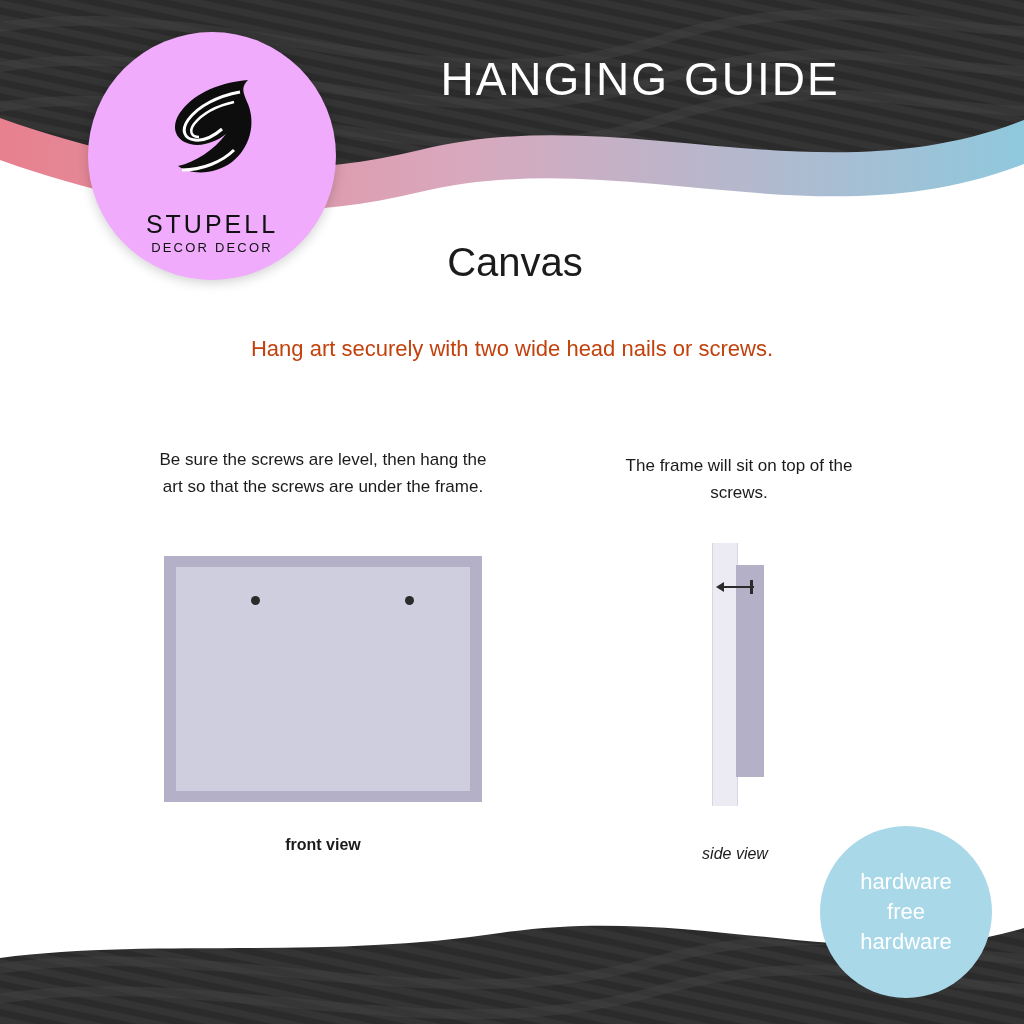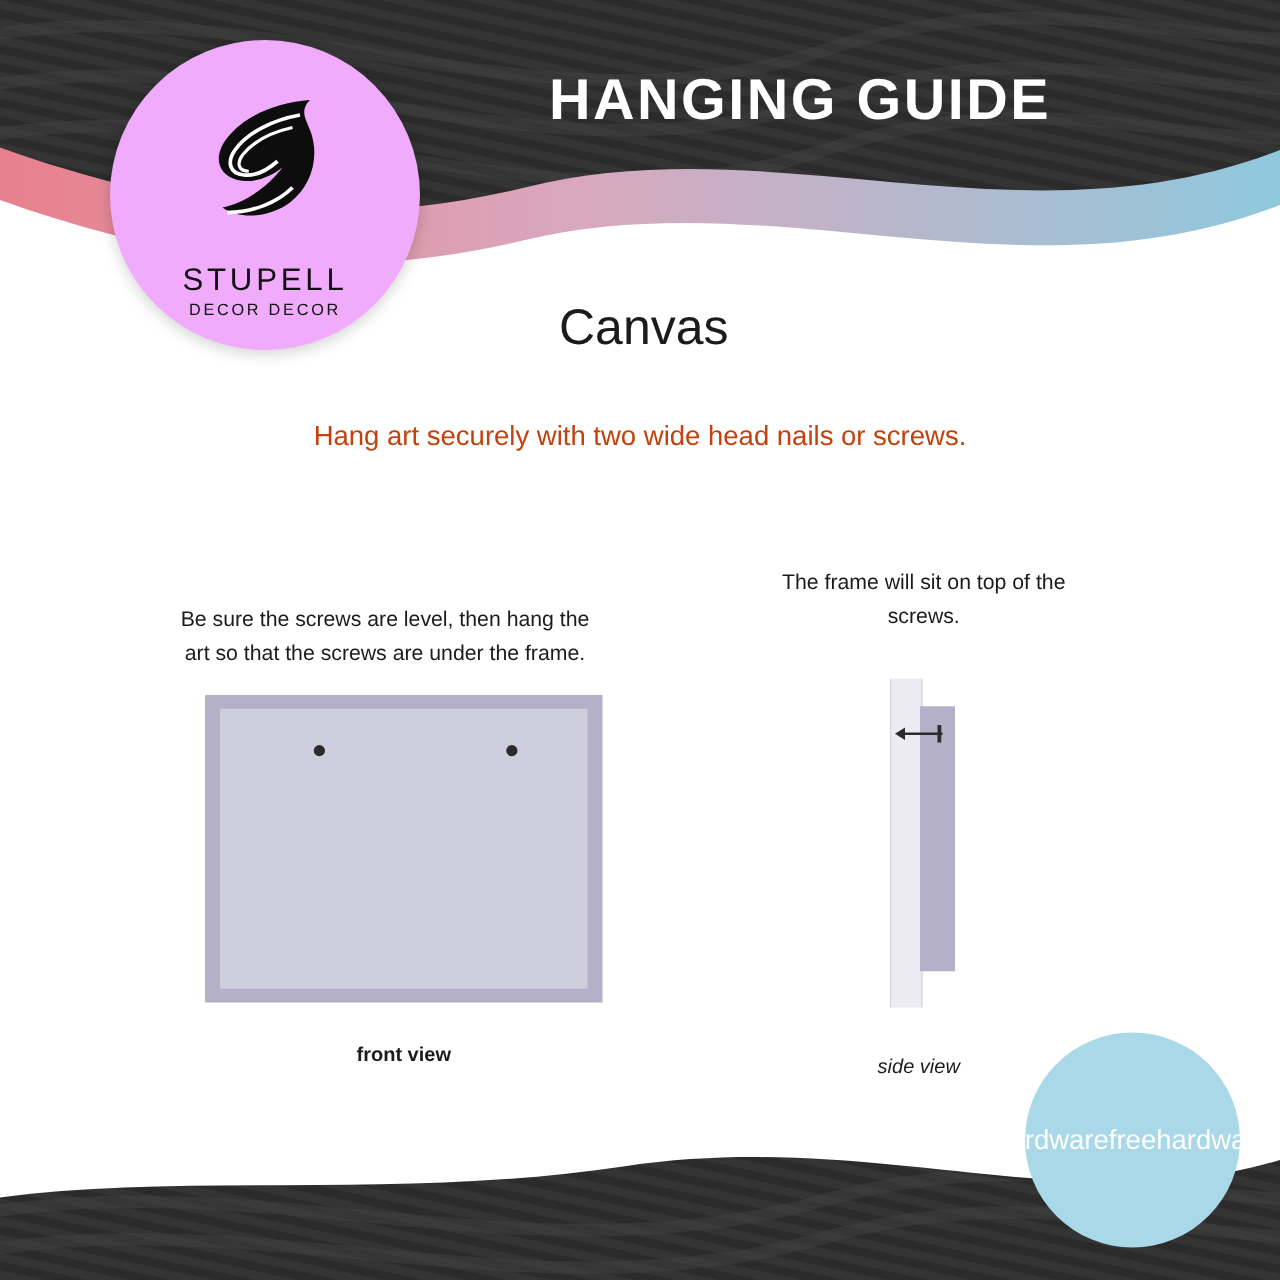--- a/index.html
+++ b/index.html
@@ -30,21 +30,21 @@
 
   
   .header-title {
     position: absolute;
     left: 360px;
     top: 52px;
     width: 560px;
     text-align: center;
     color: #ffffff;
     font-size: 46px;
-    font-weight: bold;
+    font-weight: normal;
     letter-spacing: 2px;
     font-family: "Liberation Sans", sans-serif;
   }
 
   
   .logo-badge {
     position: absolute;
     left: 88px;
     top: 32px;
     width: 248px;
@@ -106,24 +106,23 @@
   }
 
   .caption {
     position: absolute;
     font-size: 17px;
     line-height: 27px;
     color: #1b1b1b;
     text-align: center;
   }
   .caption-front {
-    left: 135px;
+    left: 150px;
     top: 446px;
     width: 346px;
-    margin-top: 36px;
   }
   .caption-side {
     left: 596px;
     top: 452px;
     width: 286px;
   }
 
   .view-label {
     position: absolute;
     font-size: 16px;
@@ -209,21 +208,21 @@
   
   .hf-badge {
     position: absolute;
     left: 820px;
     top: 826px;
     width: 172px;
     height: 172px;
     border-radius: 50%;
     background: #a9d8e8;
     display: flex;
-    flex-direction: row;
+    flex-direction: column;
     align-items: center;
     justify-content: center;
     color: #ffffff;
     font-size: 22px;
     line-height: 30px;
     text-align: center;
     z-index: 6;
   }
 </style>
 </head>

